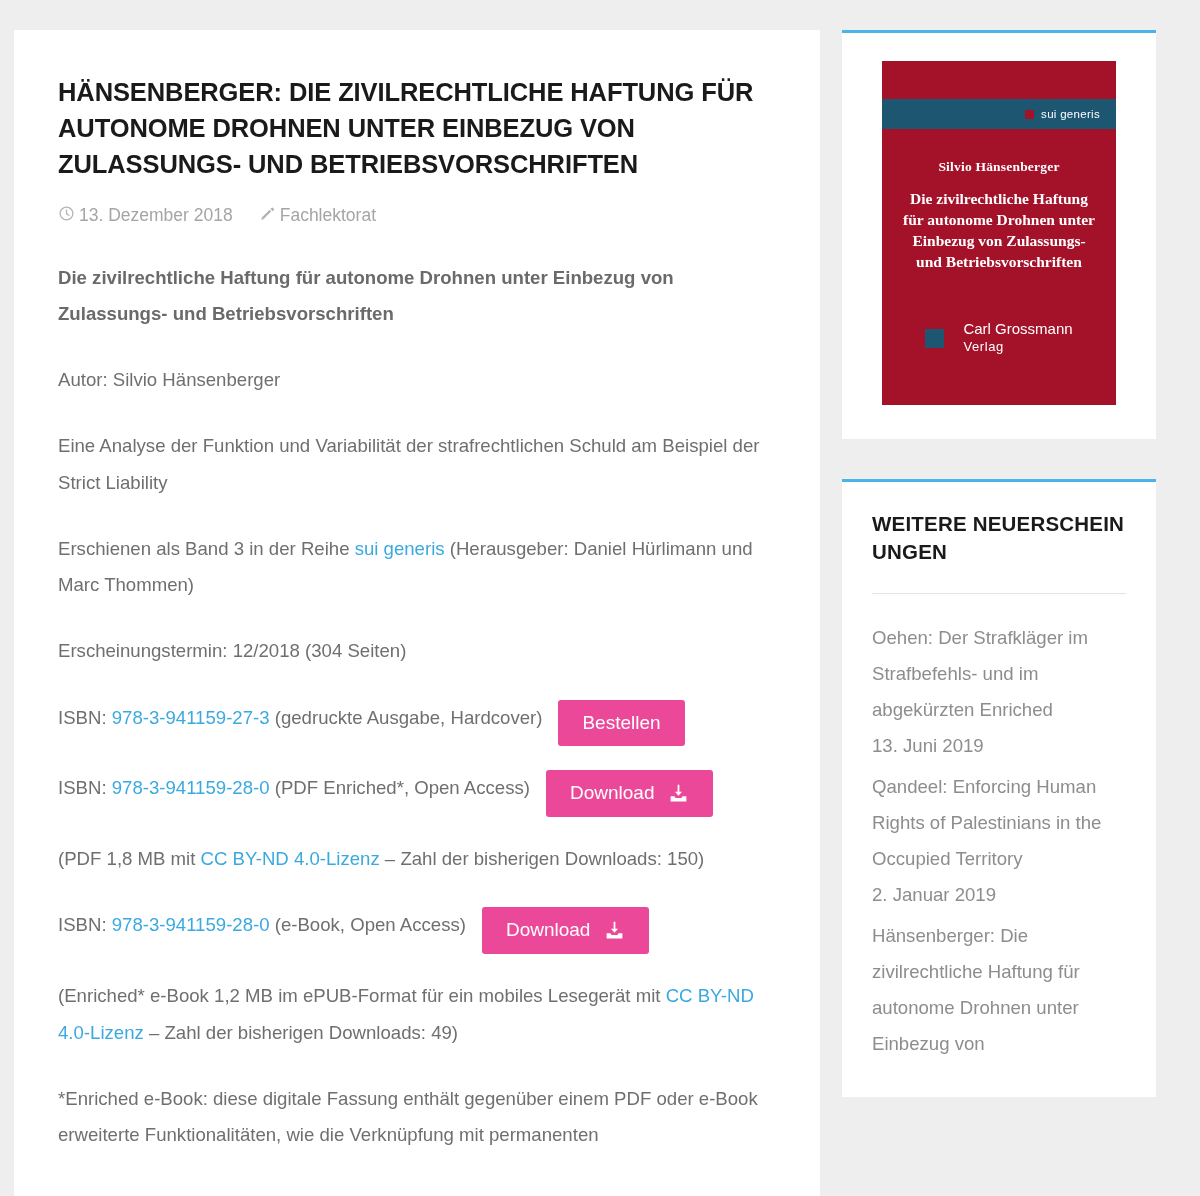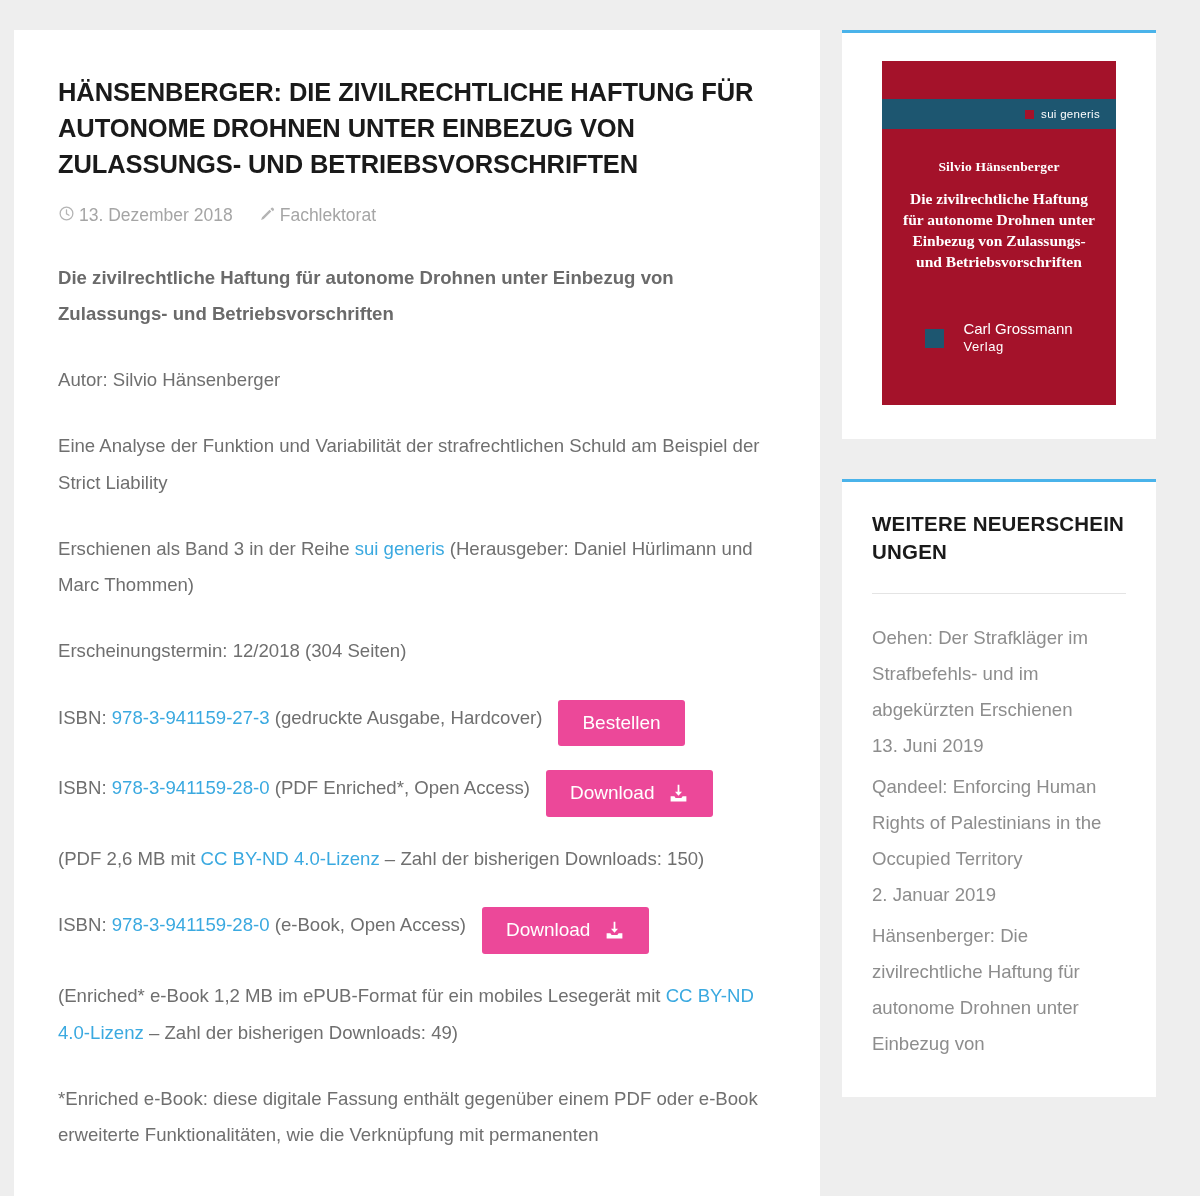--- a/index.html
+++ b/index.html
@@ -244,21 +244,21 @@
         <span>Download</span>
         <span class="dl-icon">
           <svg viewBox="0 0 24 24" fill="currentColor">
             <path d="M11 2h2v8h3l-4 4.5L8 10h3z"></path>
             <path d="M3 15h4.3l1.4 2.2h6.6l1.4-2.2H21v6H3z"></path>
           </svg>
         </span>
       </button>
     </div>
 
-    <p class="body-text"><span>(PDF 2,6 MB mit </span><a class="link" href="#">CC BY-ND 4.0-Lizenz</a><span> – Zahl der bisherigen Downloads: 150)</span></p>
+    <p class="body-text"><span>(PDF 1,8 MB mit </span><a class="link" href="#">CC BY-ND 4.0-Lizenz</a><span> – Zahl der bisherigen Downloads: 150)</span></p>
 
     <div class="isbn-row">
       <p class="body-text"><span>ISBN: </span><a class="link" href="#">978-3-941159-28-0</a><span> (e-Book, Open Access)</span></p>
       <button class="btn">
         <span>Download</span>
         <span class="dl-icon">
           <svg viewBox="0 0 24 24" fill="currentColor">
             <path d="M11 2h2v8h3l-4 4.5L8 10h3z"></path>
             <path d="M3 15h4.3l1.4 2.2h6.6l1.4-2.2H21v6H3z"></path>
           </svg>
@@ -290,21 +290,21 @@
           </span>
         </div>
       </div>
     </section>
 
     <section class="widget">
       <h2 class="widget-title">Weitere Neuerscheinungen</h2>
       <div class="widget-divider"></div>
       <ul class="news-list">
         <li class="news-item">
-          <a class="news-link" href="#">Oehen: Der Strafkläger im Strafbefehls- und im abgekürzten Erschienen</a>
+          <a class="news-link" href="#">Oehen: Der Strafkläger im Strafbefehls- und im abgekürzten Enriched</a>
           <span class="news-date">13. Juni 2019</span>
         </li>
         <li class="news-item">
           <a class="news-link" href="#">Qandeel: Enforcing Human Rights of Palestinians in the Occupied Territory</a>
           <span class="news-date">2. Januar 2019</span>
         </li>
         <li class="news-item">
           <a class="news-link" href="#">Hänsenberger: Die zivilrechtliche Haftung für autonome Drohnen unter Einbezug von</a>
         </li>
       </ul>

